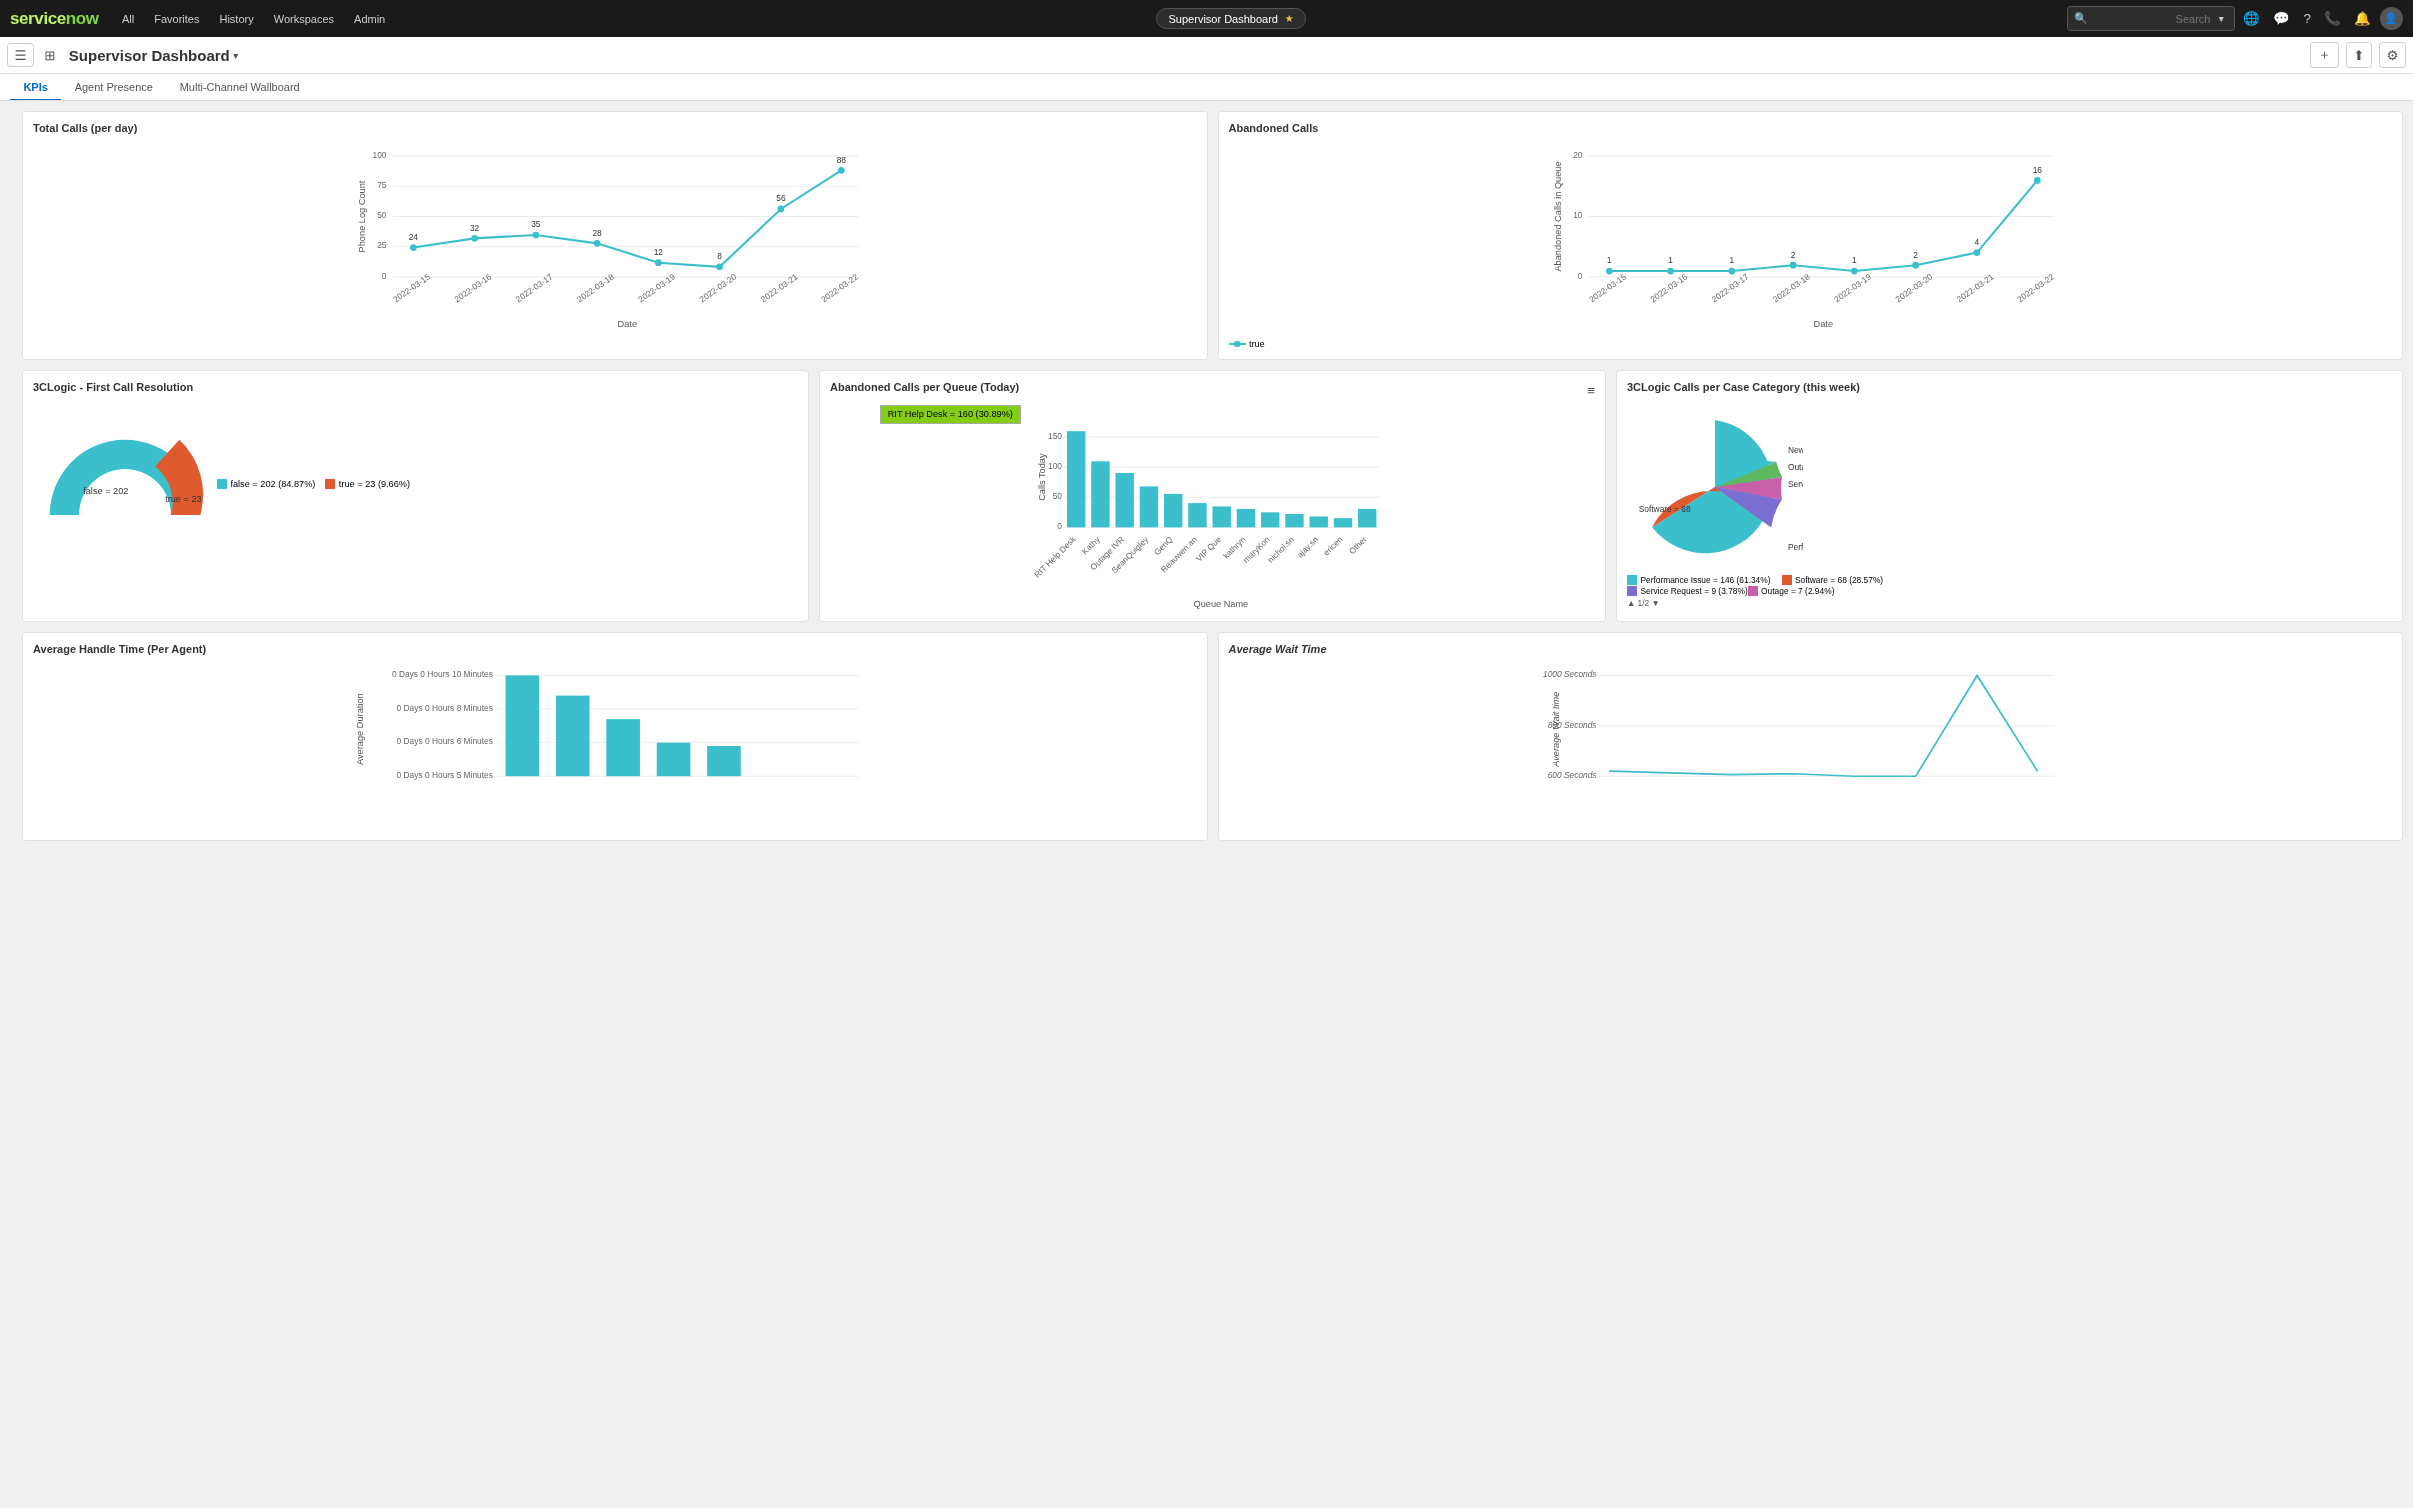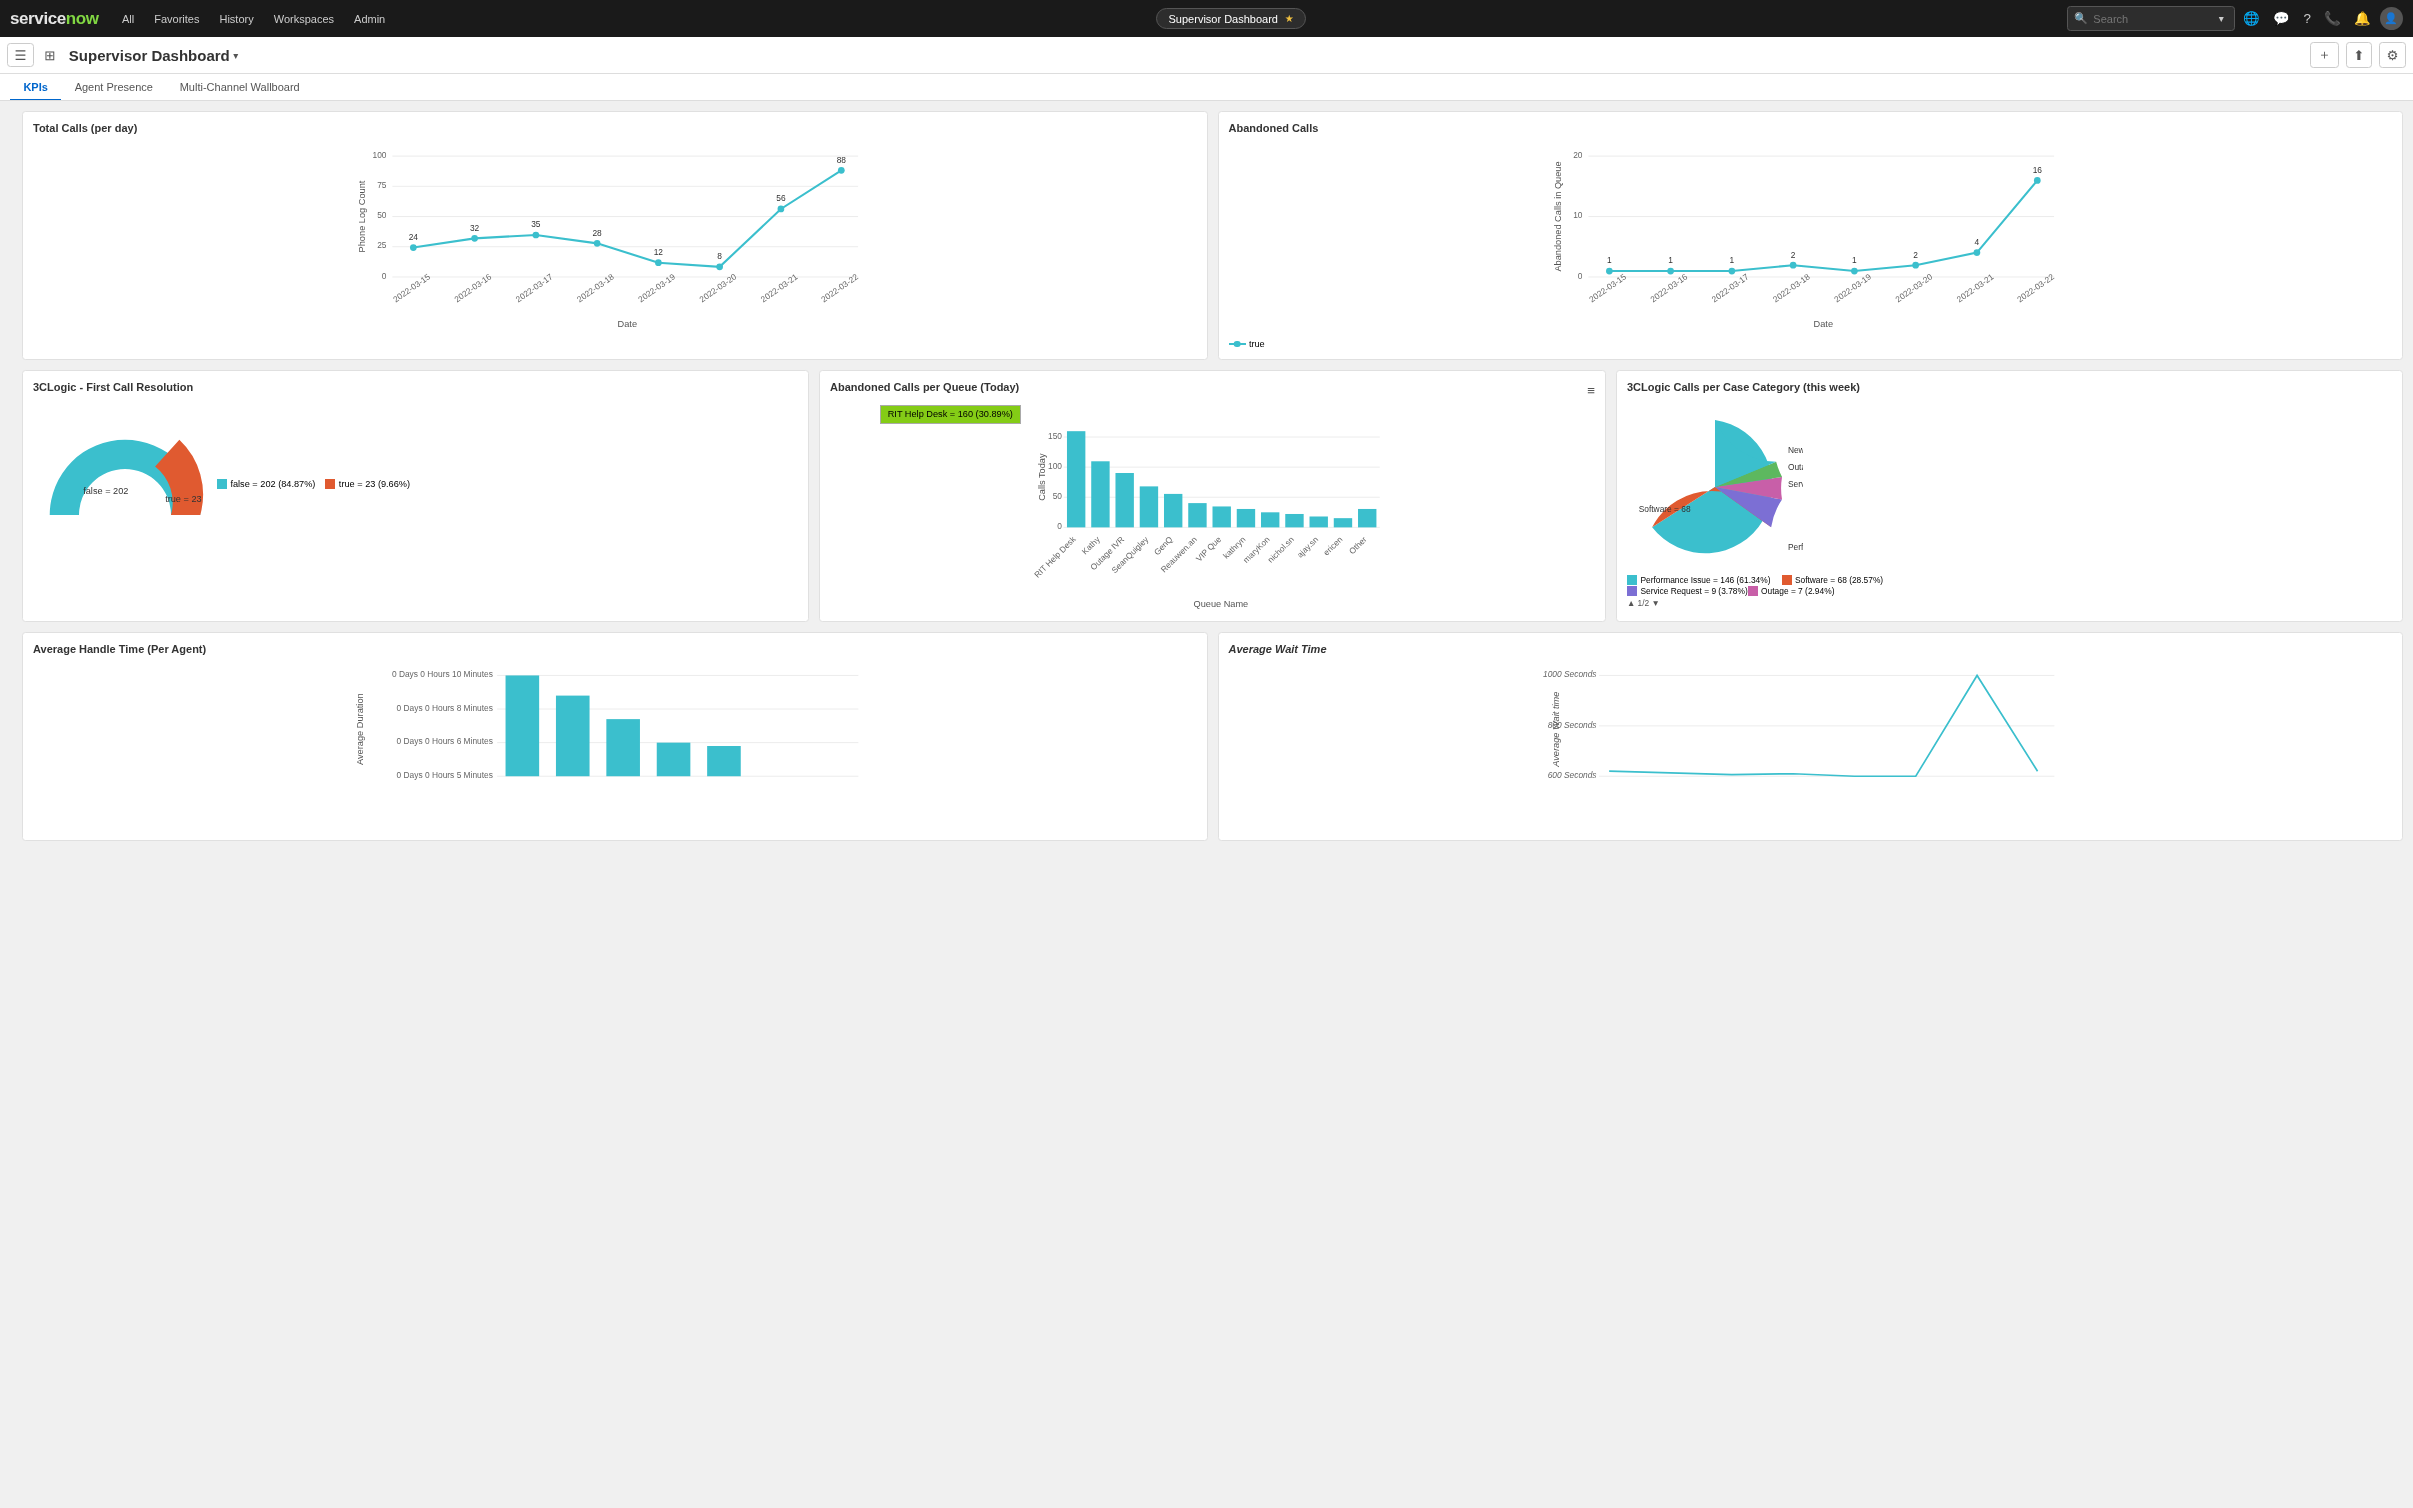--- a/index.html
+++ b/index.html
@@ -16,21 +16,21 @@
       color: #fff;
     }
     .nav-logo {
       margin-right: 13.4px;
       font-size: 17px;
       font-weight: bold;
       color: #81d742;
       white-space: nowrap;
       letter-spacing: -0.4px;
     }
-    .nav-logo span { color: #e5e5e5; }
+    .nav-logo span { color: #bef264; }
     .nav-links { display: flex; gap: 0; }
     .nav-link {
       color: #ccc;
       padding: 0 10px;
       height: 37px;
       display: flex;
       align-items: center;
       font-size: 11px;
       cursor: pointer;
     }
@@ -60,20 +60,21 @@
       height: 25px;
       width: 168px;
     }
     .search-box input {
       background: transparent;
       border: none;
       color: #ccc;
       outline: none;
       font-size: 11px;
       width: 100%;
+      text-align: right;
     }
     .nav-icon-btn {
       color: #ccc;
       font-size: 13.4px;
       padding: 3.4px 5px;
       cursor: pointer;
       border-radius: 3.4px;
     }
     .avatar {
       width: 23.5px; height: 23.5px;

